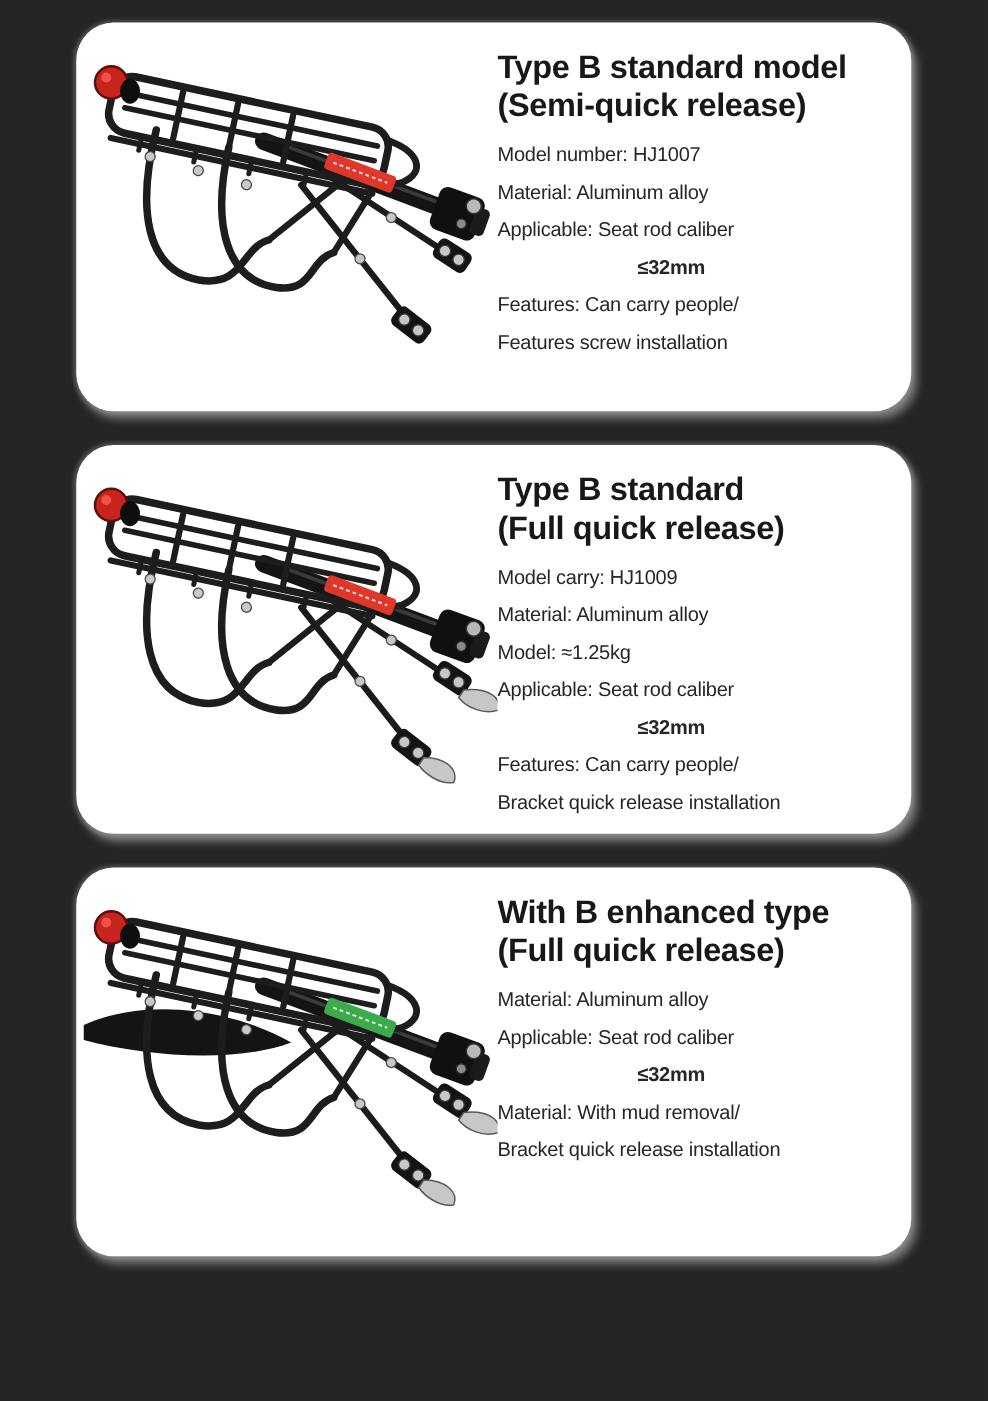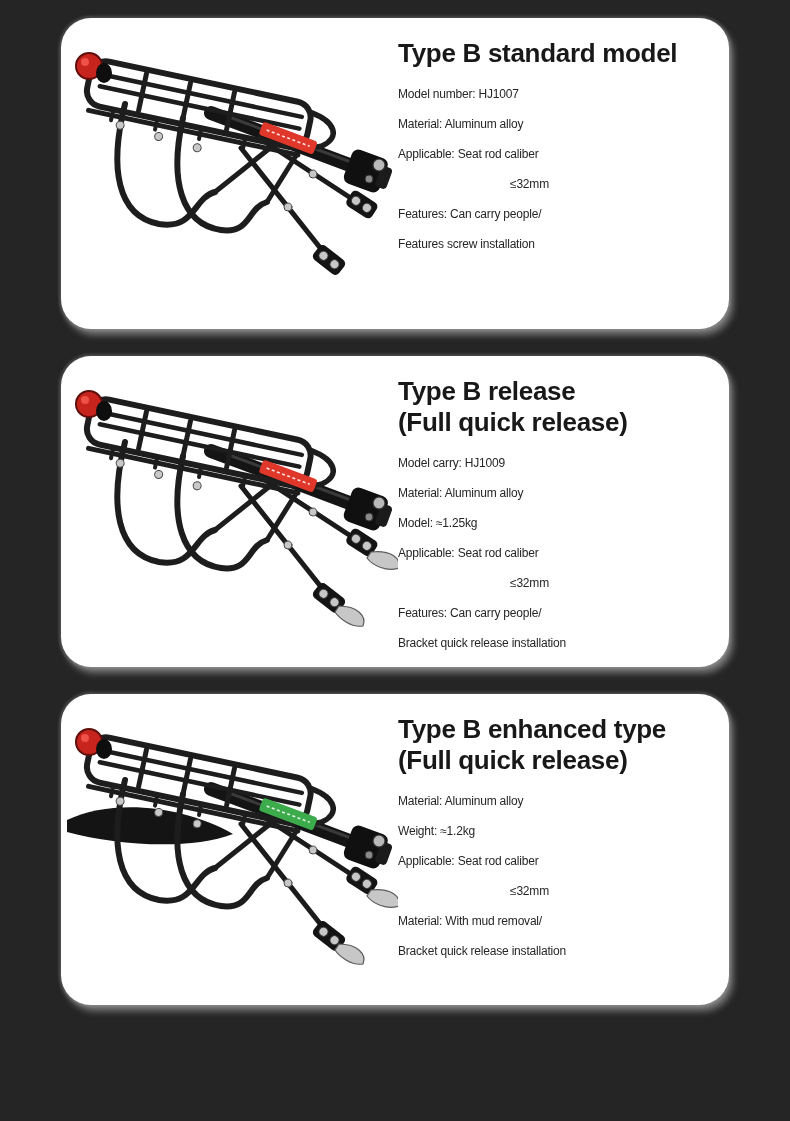--- a/index.html
+++ b/index.html
@@ -26,26 +26,26 @@
   .text-area { flex:1; padding:20px 4px 0 0; min-width:0; }
   .title {
     margin:0 0 10px 0;
     font-size:26px; line-height:31px; font-weight:700;
     letter-spacing:-0.3px;
     color:#181818;
     white-space:nowrap;
   }
   .spec {
     margin:0;
-    font-size:12px; line-height:30px; font-weight:400;
+    font-size:16px; line-height:30px; font-weight:400;
     letter-spacing:-0.2px;
     color:#262626;
     white-space:nowrap;
   }
-  .spec.indent { padding-left:112px; }
+  .spec.indent { padding-left:112px;font-weight:bold; }
 </style>
 </head>
 <body>
 
 <div class="page">
 
   <section class="card">
     <div class="image-area">
       <svg viewBox="0 0 337 311">
         <defs>
@@ -118,21 +118,21 @@
           </g>
         </defs>
         <use href="#rack-base"></use>
         <g transform="rotate(20.5 200 110)">
           <rect x="200" y="103" width="58" height="14" rx="3" fill="#e0372b"></rect>
           <line x1="206" y1="110" x2="252" y2="110" stroke="rgba(255,255,255,0.85)" stroke-width="1.6" stroke-dasharray="3 2.5"></line>
         </g>
       </svg>
     </div>
     <div class="text-area">
-      <h2 class="title"><span>Type B standard model</span><br></h2>
+      <h2 class="title"><span>Type B standard model</span><br><span>(Semi-quick release)</span></h2>
       <p class="spec">Model number: HJ1007</p>
       <p class="spec">Material: Aluminum alloy</p>
       <p class="spec">Applicable: Seat rod caliber</p>
       <p class="spec indent">≤32mm</p>
       <p class="spec">Features: Can carry people/</p>
       <p class="spec">Features screw installation</p>
     </div>
   </section>
 
   <section class="card">
@@ -140,21 +140,21 @@
       <svg viewBox="0 0 337 311">
         <use href="#rack-base"></use>
         <g transform="rotate(20.5 200 110)">
           <rect x="200" y="103" width="58" height="14" rx="3" fill="#e0372b"></rect>
           <line x1="206" y1="110" x2="252" y2="110" stroke="rgba(255,255,255,0.85)" stroke-width="1.6" stroke-dasharray="3 2.5"></line>
         </g>
         <use href="#qr-levers"></use>
       </svg>
     </div>
     <div class="text-area">
-      <h2 class="title"><span>Type B release</span><br><span>(Full quick release)</span></h2>
+      <h2 class="title"><span>Type B standard</span><br><span>(Full quick release)</span></h2>
       <p class="spec">Model carry: HJ1009</p>
       <p class="spec">Material: Aluminum alloy</p>
       <p class="spec">Model: ≈1.25kg</p>
       <p class="spec">Applicable: Seat rod caliber</p>
       <p class="spec indent">≤32mm</p>
       <p class="spec">Features: Can carry people/</p>
       <p class="spec">Bracket quick release installation</p>
     </div>
   </section>
 
@@ -164,23 +164,22 @@
         <use href="#fender"></use>
         <use href="#rack-base"></use>
         <g transform="rotate(20.5 200 110)">
           <rect x="200" y="103" width="58" height="14" rx="3" fill="#3cab4b"></rect>
           <line x1="206" y1="110" x2="252" y2="110" stroke="rgba(255,255,255,0.85)" stroke-width="1.6" stroke-dasharray="3 2.5"></line>
         </g>
         <use href="#qr-levers"></use>
       </svg>
     </div>
     <div class="text-area">
-      <h2 class="title"><span>Type B enhanced type</span><br><span>(Full quick release)</span></h2>
+      <h2 class="title"><span>With B enhanced type</span><br><span>(Full quick release)</span></h2>
       <p class="spec">Material: Aluminum alloy</p>
-      <p class="spec">Weight: ≈1.2kg</p>
       <p class="spec">Applicable: Seat rod caliber</p>
       <p class="spec indent">≤32mm</p>
       <p class="spec">Material: With mud removal/</p>
       <p class="spec">Bracket quick release installation</p>
     </div>
   </section>
 
 </div>
 
 </body></html>

